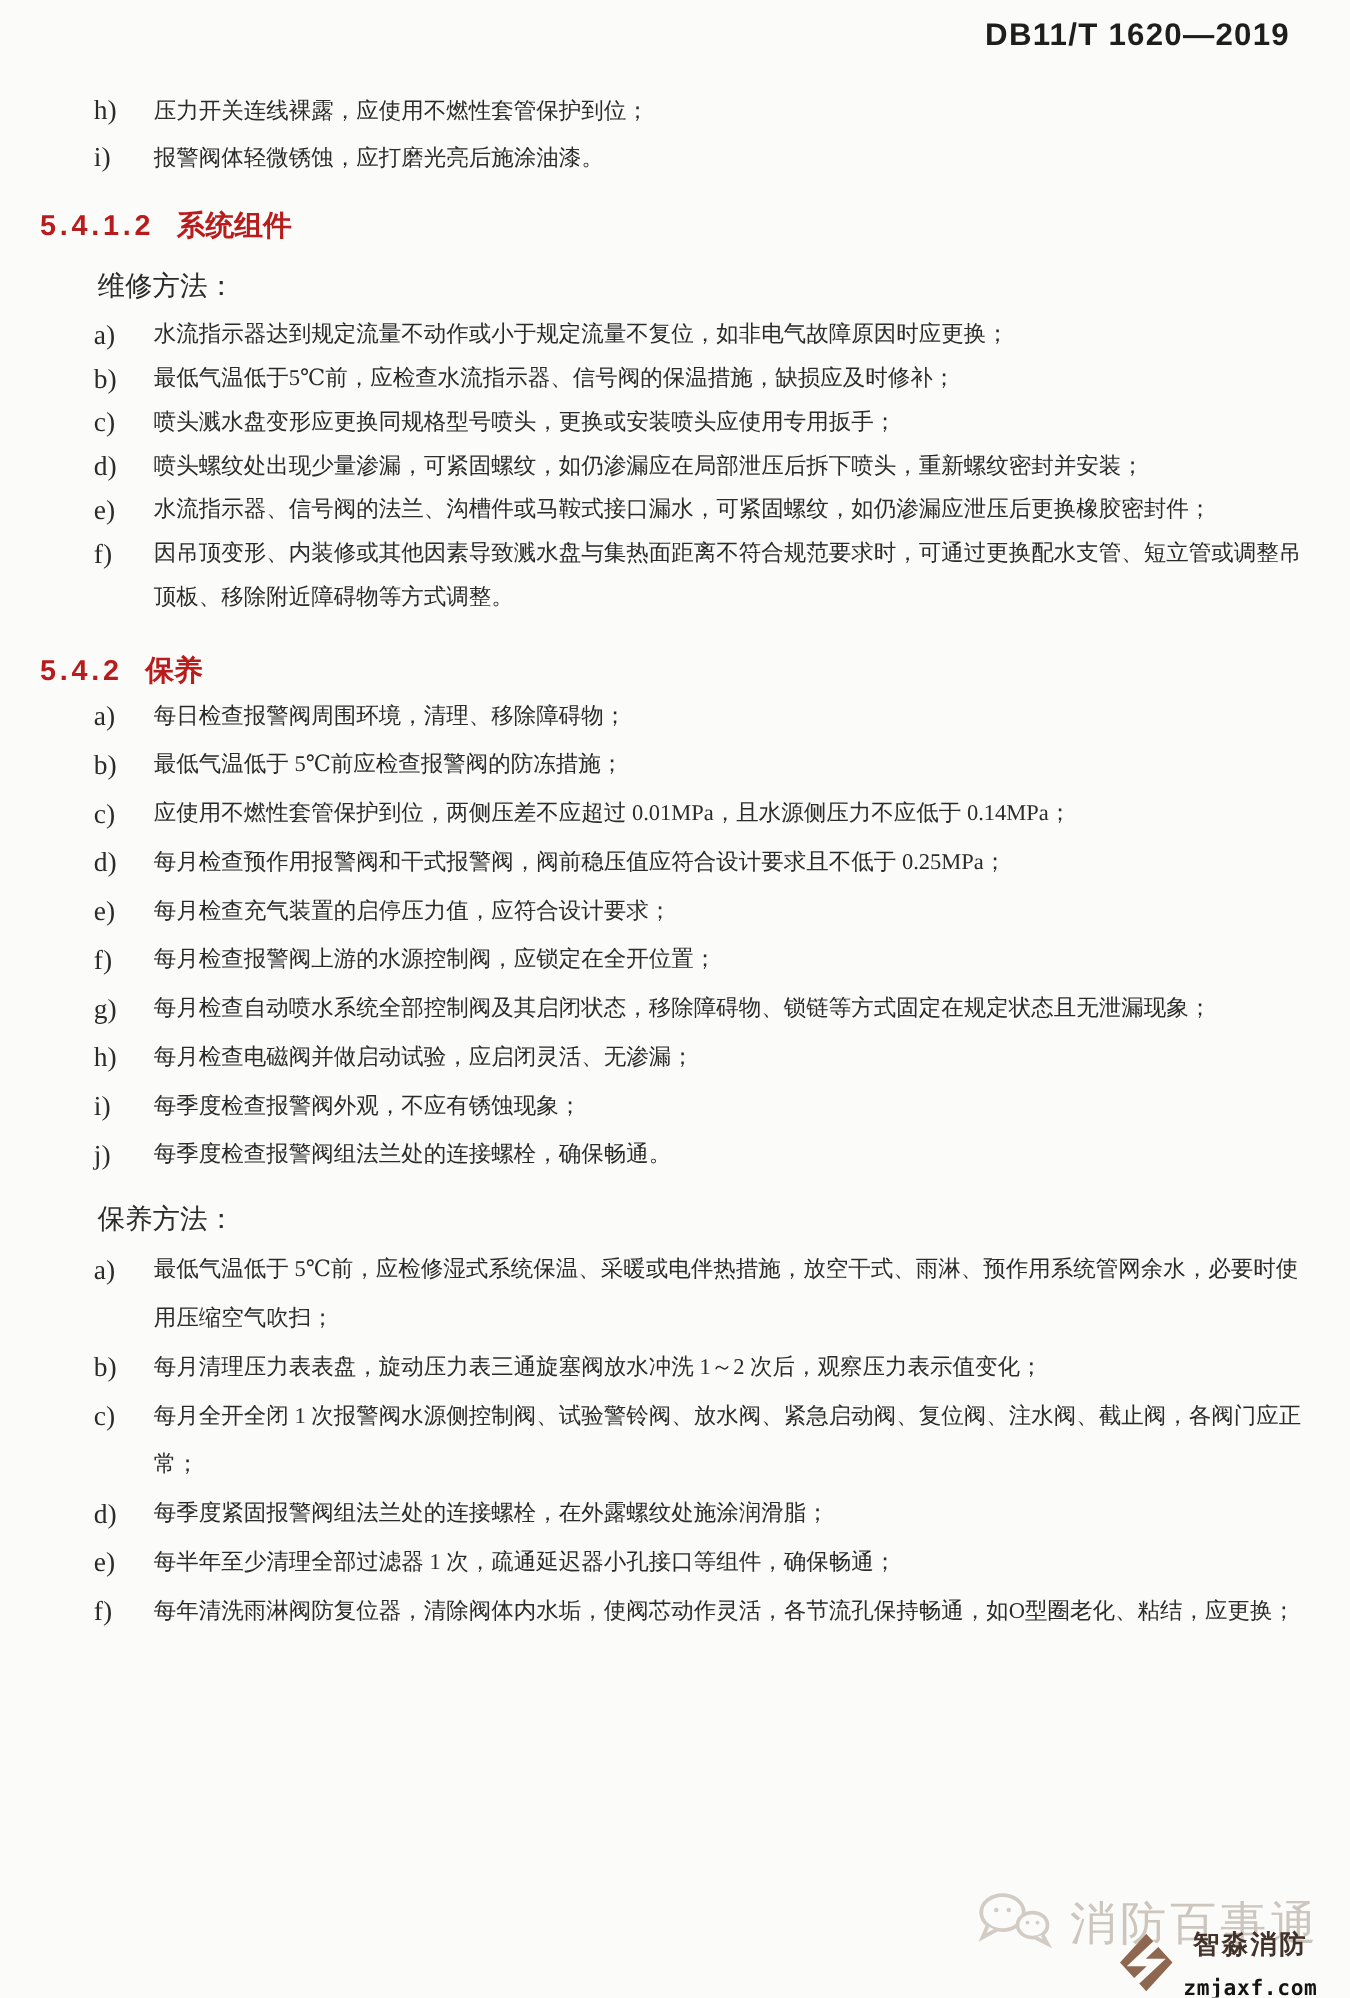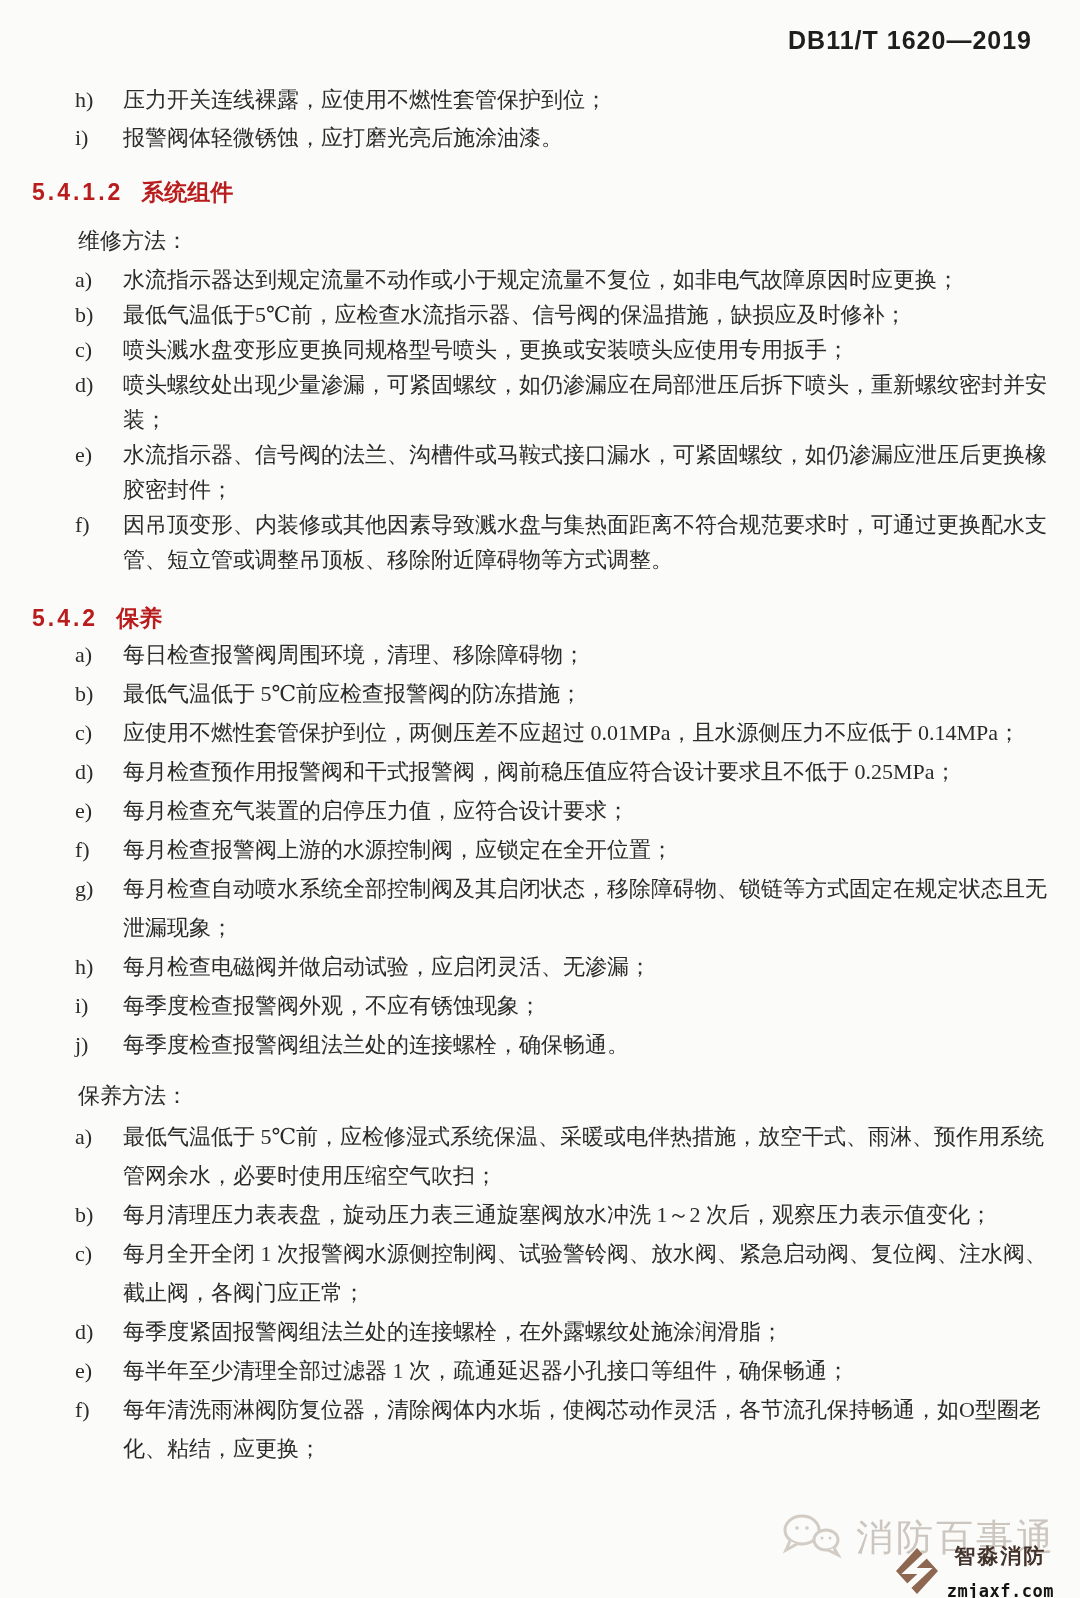--- a/index.html
+++ b/index.html
@@ -12,34 +12,34 @@
     overflow:hidden;
   }
   .doc{
     position:relative;
     width:1080px;height:1598px;
     padding:0 32px 0 30px;
     box-sizing:border-box;
   }
   
   .page-header{
-    padding-top:26px;
+    padding-top:14px;
     text-align:right;
     font-family:"Liberation Sans","DejaVu Sans",sans-serif;
     font-weight:700;
     font-size:25px;
     letter-spacing:1px;
     color:#1e1e1e;
   }
   .page-header span{margin-right:16px;}
   
   .list{margin:0 0 0 45px;}
   .item{display:flex;align-items:flex-start;}
   .li{flex:0 0 48px;font-size:22px;}
-  .tx{flex:1;font-size:22px;}
+  .tx{flex:1;font-size:18px;}
   .intro{margin-top:26px;}
   .intro .item{line-height:38px;}
   .repair .item{line-height:35px;}
   .check .item{line-height:39px;}
   .upkeep .item{line-height:39px;}
   
   .sec-heading{
     margin:18px 0 0 2px;
     font-family:"Liberation Sans","DejaVu Sans",sans-serif;
     font-weight:700;

